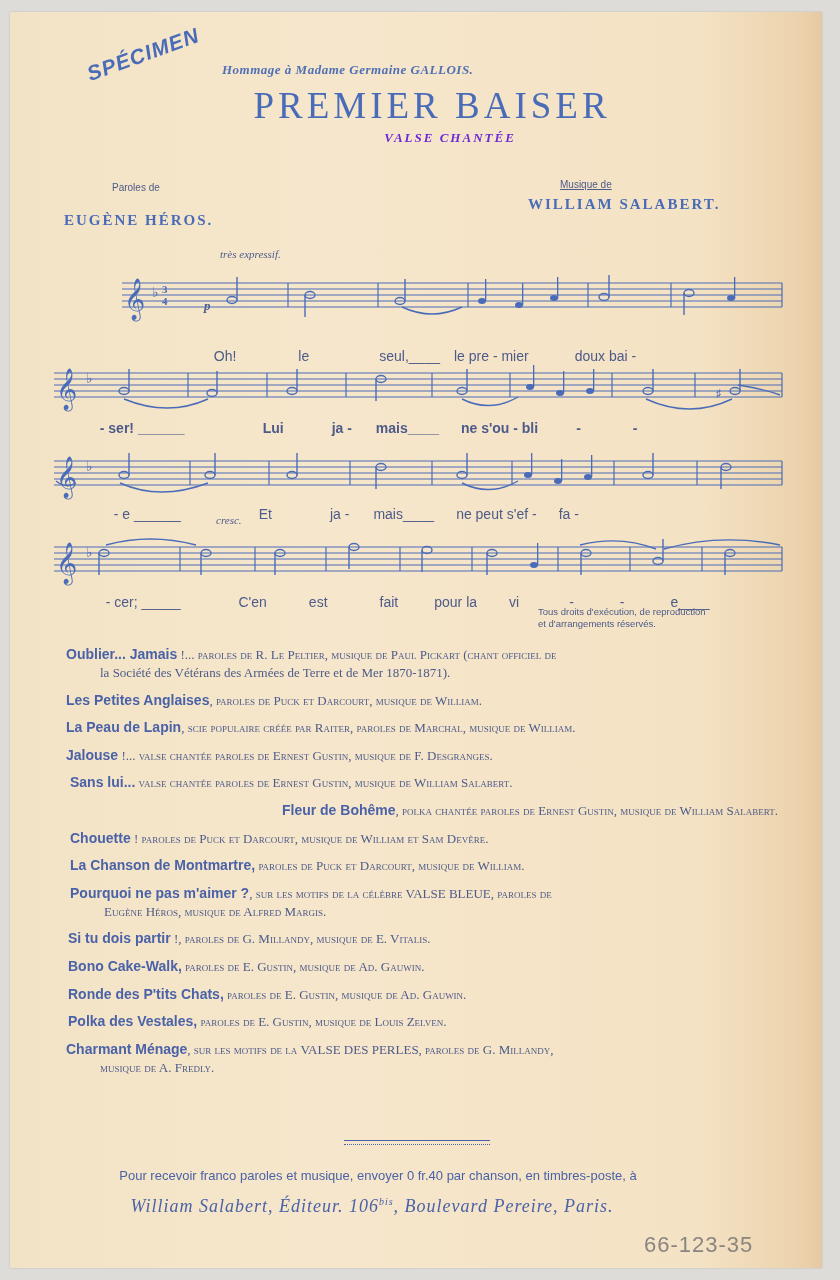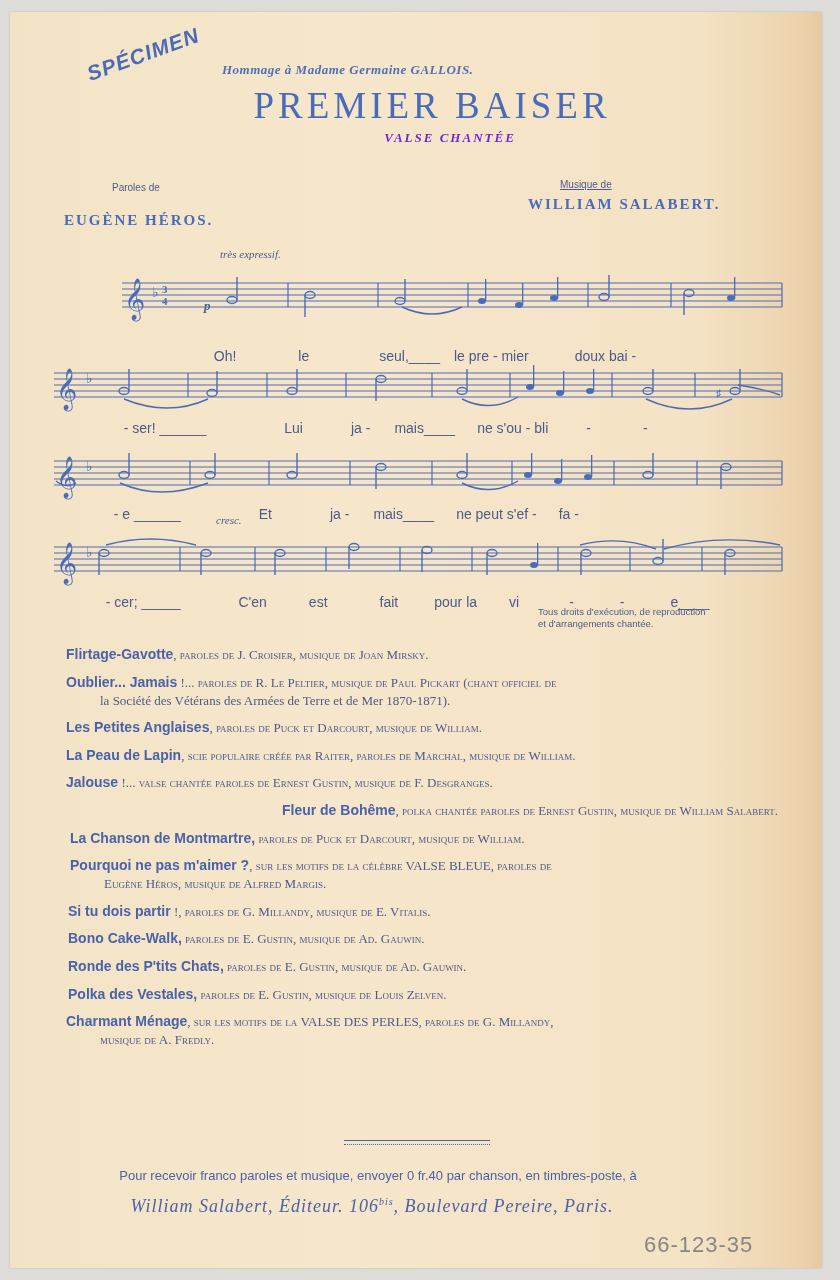--- a/index.html
+++ b/index.html
@@ -167,21 +167,21 @@
   <text x="716" y="32" font-size="11" fill="#4a6cb8">♯</text>
   <g fill="#4a6cb8">
     <ellipse cx="530" cy="22" rx="4" ry="3"></ellipse>
       <rect x="533" y="0" width="1.3" height="22"></rect>
     <ellipse cx="560" cy="28" rx="4" ry="3"></ellipse>
       <rect x="563" y="6" width="1.3" height="22"></rect>
     <ellipse cx="590" cy="26" rx="4" ry="3"></ellipse>
       <rect x="593" y="4" width="1.3" height="22"></rect>
   </g>
 </svg>
-<div class="lyrics" style="left:116px; top:404px;">
+<div class="lyrics" style="left:92px; top:404px;font-weight:bold;">
   <span>- ser! ______</span><span style="display:inline-block;width:78px;"></span><span>Lui</span><span style="display:inline-block;width:48px;"></span><span>ja -</span><span style="display:inline-block;width:24px;"></span><span>mais____</span><span style="display:inline-block;width:22px;"></span><span>ne s'ou - bli</span><span style="display:inline-block;width:38px;"></span><span>-</span><span style="display:inline-block;width:52px;"></span><span>-</span>
 </div>
 
 <svg class="staff" style="top:438px;" viewBox="0 0 840 60">
   <g stroke="#4a6cb8" stroke-width="1.2">
     <line x1="54" y1="8" x2="782" y2="8"></line>
       <line x1="54" y1="14" x2="782" y2="14"></line>
       <line x1="54" y1="20" x2="782" y2="20"></line>
       <line x1="54" y1="26" x2="782" y2="26"></line>
       <line x1="54" y1="32" x2="782" y2="32"></line>
@@ -274,30 +274,31 @@
     <ellipse cx="534" cy="26" rx="4" ry="3"></ellipse>
       <rect x="537" y="4" width="1.3" height="22"></rect>
   </g>
 </svg>
 <div class="lyrics" style="left:98px; top:578px;">
   <span>- cer; _____</span><span style="display:inline-block;width:58px;"></span><span>C'en</span><span style="display:inline-block;width:42px;"></span><span>est</span><span style="display:inline-block;width:52px;"></span><span>fait</span><span style="display:inline-block;width:36px;"></span><span>pour la</span><span style="display:inline-block;width:32px;"></span><span>vi</span><span style="display:inline-block;width:50px;"></span><span>-</span><span style="display:inline-block;width:46px;"></span><span>-</span><span style="display:inline-block;width:46px;"></span><span>e____</span>
 </div>
 
 <div class="abs rights">
   <div>Tous droits d'exécution, de reproduction</div>
-  <div>et d'arrangements chantée.</div>
+  <div>et d'arrangements réservés.</div>
 </div>
 
 <div class="abs catalog">
-  <div class="cat-item"><span class="t">Flirtage-Gavotte</span><span class="sc">, paroles de J. Croisier, musique de Joan Mirsky.</span></div>
   <div class="cat-item"><span class="t">Oublier... Jamais</span><span class="sc"> !... paroles de R. Le Peltier, musique de Paul Pickart (chant officiel de</span><span class="cont">la Société des Vétérans des Armées de Terre et de Mer 1870-1871).</span></div>
   <div class="cat-item"><span class="t">Les Petites Anglaises</span><span class="sc">, paroles de Puck et Darcourt, musique de William.</span></div>
   <div class="cat-item"><span class="t">La Peau de Lapin</span><span class="sc">, scie populaire créée par Raiter, paroles de Marchal, musique de William.</span></div>
   <div class="cat-item"><span class="t">Jalouse</span><span class="sc"> !... valse chantée paroles de Ernest Gustin, musique de F. Desgranges.</span></div>
+  <div class="cat-item" style="padding-left:4px;"><span class="t">Sans lui...</span><span class="sc"> valse chantée paroles de Ernest Gustin, musique de William Salabert.</span></div>
   <div class="cat-item" style="padding-left:6px;text-align:right;"><span class="t">Fleur de Bohême</span><span class="sc">, polka chantée paroles de Ernest Gustin, musique de William Salabert.</span></div>
+  <div class="cat-item" style="padding-left:4px;"><span class="t">Chouette</span><span class="sc"> ! paroles de Puck et Darcourt, musique de William et Sam Devère.</span></div>
   <div class="cat-item" style="padding-left:4px;"><span class="t">La Chanson de Montmartre,</span><span class="sc"> paroles de Puck et Darcourt, musique de William.</span></div>
   <div class="cat-item" style="padding-left:4px;"><span class="t">Pourquoi ne pas m'aimer ?</span><span class="sc">, sur les motifs de la célèbre VALSE BLEUE, paroles de</span><span class="cont sc">Eugène Héros, musique de Alfred Margis.</span></div>
   <div class="cat-item" style="padding-left:2px;"><span class="t">Si tu dois partir</span><span class="sc"> !, paroles de G. Millandy, musique de E. Vitalis.</span></div>
   <div class="cat-item" style="padding-left:2px;"><span class="t">Bono Cake-Walk,</span><span class="sc"> paroles de E. Gustin, musique de Ad. Gauwin.</span></div>
   <div class="cat-item" style="padding-left:2px;"><span class="t">Ronde des P'tits Chats,</span><span class="sc"> paroles de E. Gustin, musique de Ad. Gauwin.</span></div>
   <div class="cat-item" style="padding-left:2px;"><span class="t">Polka des Vestales,</span><span class="sc"> paroles de E. Gustin, musique de Louis Zelven.</span></div>
   <div class="cat-item"><span class="t">Charmant Ménage</span><span class="sc">, sur les motifs de la VALSE DES PERLES, paroles de G. Millandy,</span><span class="cont sc">musique de A. Fredly.</span></div>
 </div>
 
 <div class="abs divider"></div>

